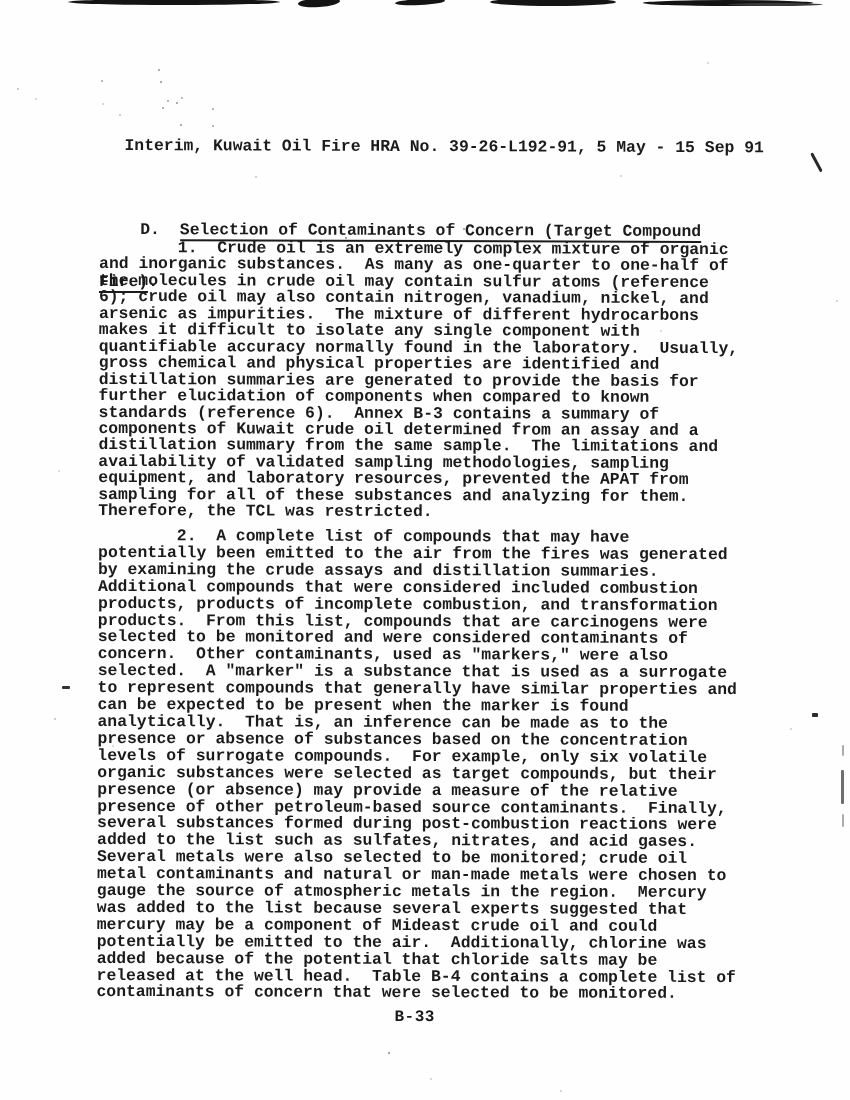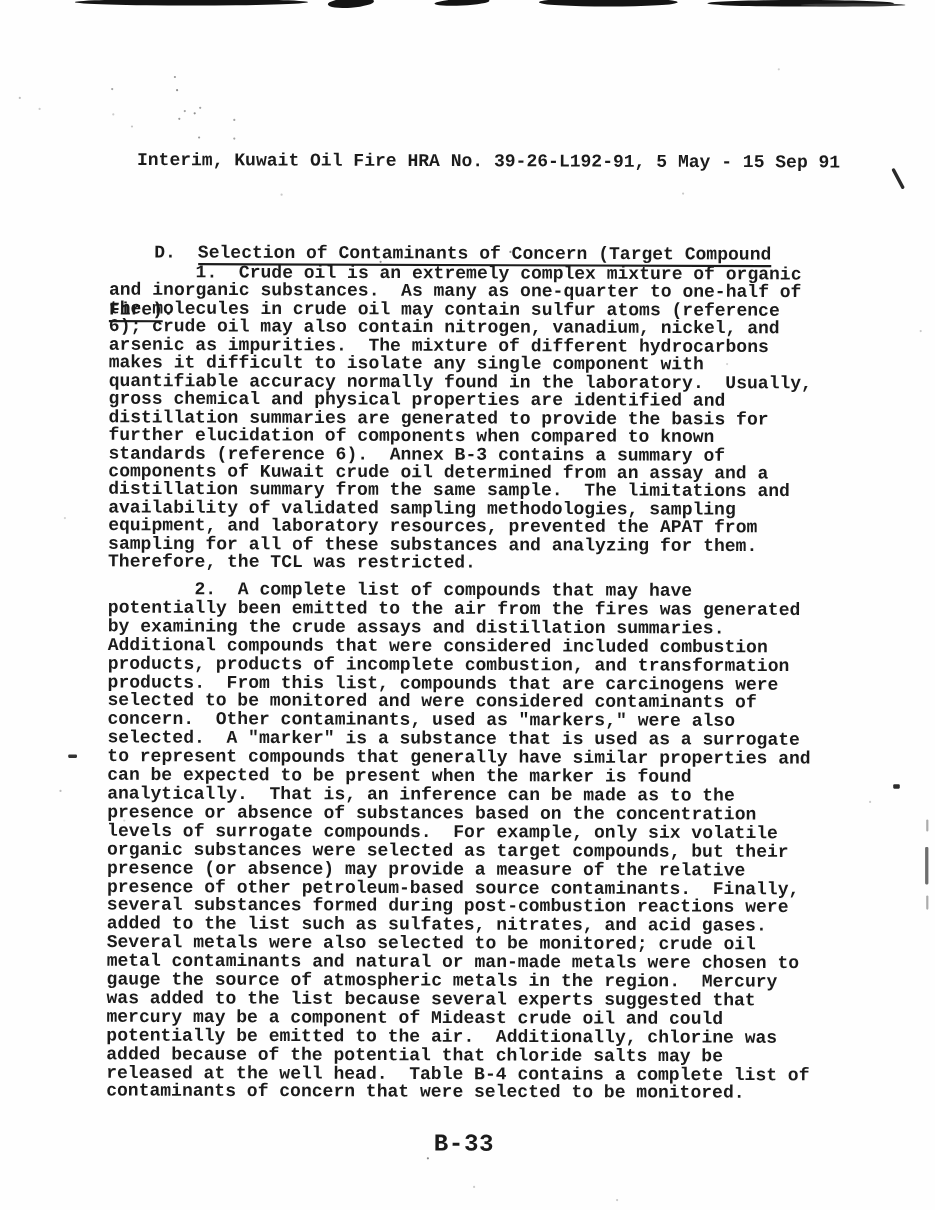--- a/index.html
+++ b/index.html
@@ -40,21 +40,21 @@
   .para {
     position: absolute; left: 100px; margin: 0;
     font-size: 16.4px;
     font-family: inherit; font-weight: inherit;
     white-space: pre;
   }
   .para.p1 { top: 241px; line-height: 16.45px; }
   .para.p2 { top: 529px; line-height: 16.9px; }
   .page-footer {
     position: absolute; left: 398px; top: 1008px;
-    font-size: 22px; letter-spacing: 0.5px; margin-top: 20px;
+    font-size: 16px; letter-spacing: 0.5px;
   }
   
   .streak {
     position: absolute; background: #141414;
     border-radius: 50%;
   }
   .streak.s1 { left: 68px;  top: -1px; width: 212px; height: 6px; }
   .streak.s2 { left: 298px; top: -2px; width: 42px;  height: 9px; transform: rotate(-4deg); }
   .streak.s3 { left: 395px; top: -1px; width: 50px;  height: 6px; transform: rotate(-3deg); }
   .streak.s4 { left: 490px; top: -2px; width: 126px; height: 8px; }

